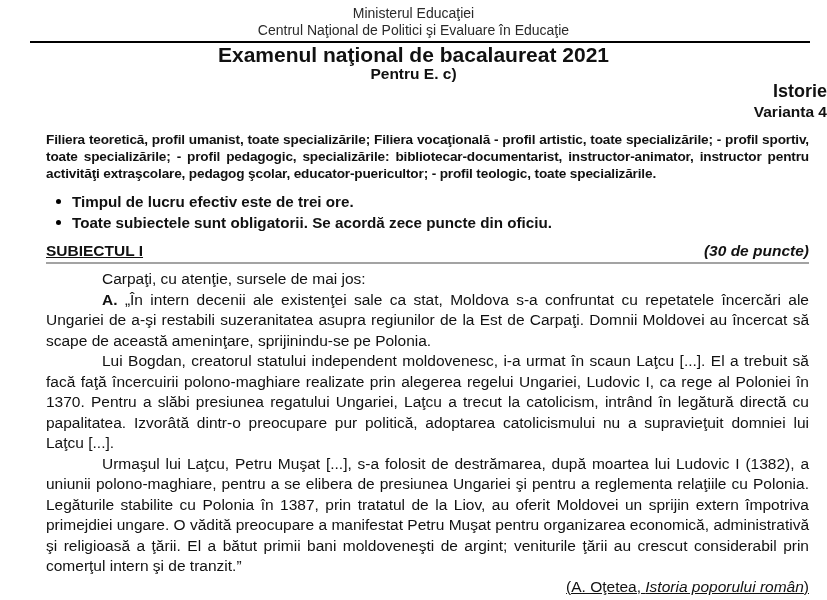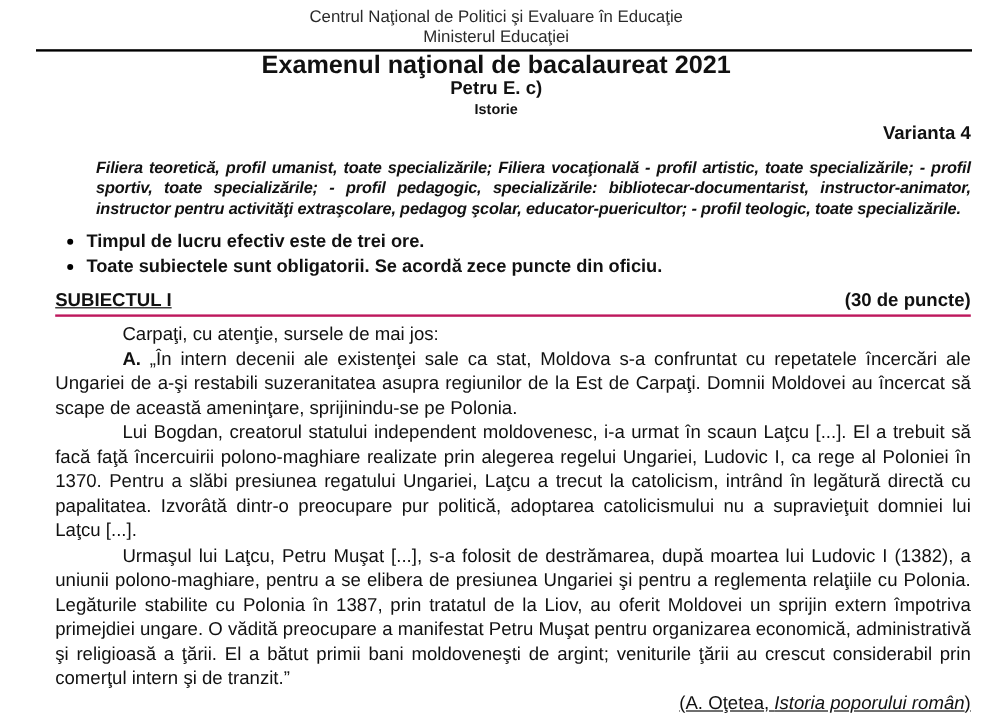--- a/index.html
+++ b/index.html
@@ -18,75 +18,74 @@
   .top-header .line { font-size: 14px; line-height: 17px; color: #2a2a2a; }
 
   .top-rule {
     border: 0; border-top: 2px solid #000;
     margin: 2px 17px 1px 30px;
   }
 
   .exam-block { text-align: center; }
   .exam-title  { font-size: 21px; font-weight: bold; line-height: 21px; }
   .exam-proba  { font-size: 15.5px; font-weight: bold; line-height: 18px; }
-  .exam-subject{ font-size: 12px; font-weight: bold; line-height: 17px; }
+  .exam-subject{ font-size: 18px; font-weight: bold; line-height: 17px; text-align: right; }
 
-  .variant-row { text-align: right; padding-right: 18px; margin-top: 3px; }
+  .variant-row { text-align: right; margin-top: 3px; }
   .variant-row span { font-size: 15.5px; font-weight: bold; }
 
   .content { margin-left: 46px; width: 763px; }
 
   .filiera {
     margin-top: 10px;
-    font-size: 13.6px; font-weight: bold; font-style: italic;
+    font-size: 13.6px; font-weight: bold; 
     line-height: 17px; text-align: justify;
     letter-spacing: -0.15px;
-    margin-left: 34px;
   }
 
   .bullets { margin-top: 9px; list-style: none; }
   .bullets li {
     font-size: 15.2px; font-weight: bold; line-height: 21px;
     padding-left: 26px; position: relative;
   }
   .bullets li::before {
     content: ""; position: absolute; left: 10px; top: 8px;
     width: 5px; height: 5px; border-radius: 50%; background: #000;
   }
 
   .section-header {
     margin-top: 9px;
     display: flex; justify-content: space-between; align-items: flex-end;
-    border-bottom: 2px solid #be185d; padding-bottom: 2px;
+    border-bottom: 2px solid #a3a3a3; padding-bottom: 2px;
   }
   .section-header .title  { font-size: 15.5px; font-weight: bold; text-decoration: underline; }
-  .section-header .points { font-size: 15.5px; font-weight: bold; }
+  .section-header .points { font-size: 15.5px; font-weight: bold; font-style: italic; }
 
   .body-text { font-size: 15.5px; line-height: 20.5px; }
   .intro { margin-top: 5px; text-indent: 56px; }
   .para  { text-align: justify; text-indent: 56px; }
   .para .lead { font-weight: bold; }
   .attribution { text-align: right; text-decoration: underline; }
   .attribution .work { font-style: italic; }
 </style>
 </head>
 <body>
 
 <div class="page">
 
   <div class="top-header">
+    <div class="line">Ministerul Educaţiei</div>
     <div class="line">Centrul Naţional de Politici şi Evaluare în Educaţie</div>
-    <div class="line">Ministerul Educaţiei</div>
   </div>
 
   <hr class="top-rule">
 
   <div class="exam-block">
     <div class="exam-title">Examenul naţional de bacalaureat 2021</div>
-    <div class="exam-proba">Petru E. c)</div>
+    <div class="exam-proba">Pentru E. c)</div>
     <div class="exam-subject">Istorie</div>
   </div>
 
   <div class="variant-row">
     <span>Varianta 4</span>
   </div>
 
   <div class="content">
 
     <p class="filiera">Filiera teoretică, profil umanist, toate specializările; Filiera vocaţională - profil artistic, toate specializările; - profil sportiv, toate specializările; - profil pedagogic, specializările: bibliotecar-documentarist, instructor-animator, instructor pentru activităţi extraşcolare, pedagog şcolar, educator-puericultor; - profil teologic, toate specializările.</p>

